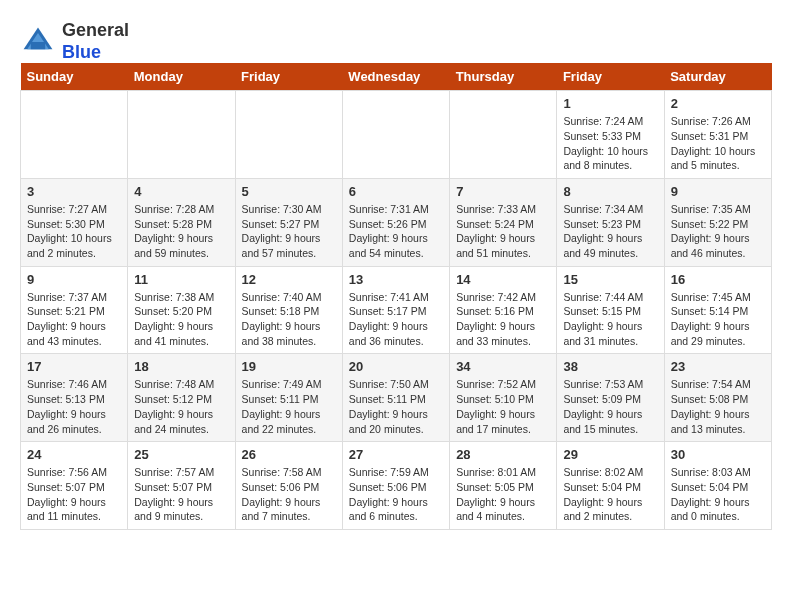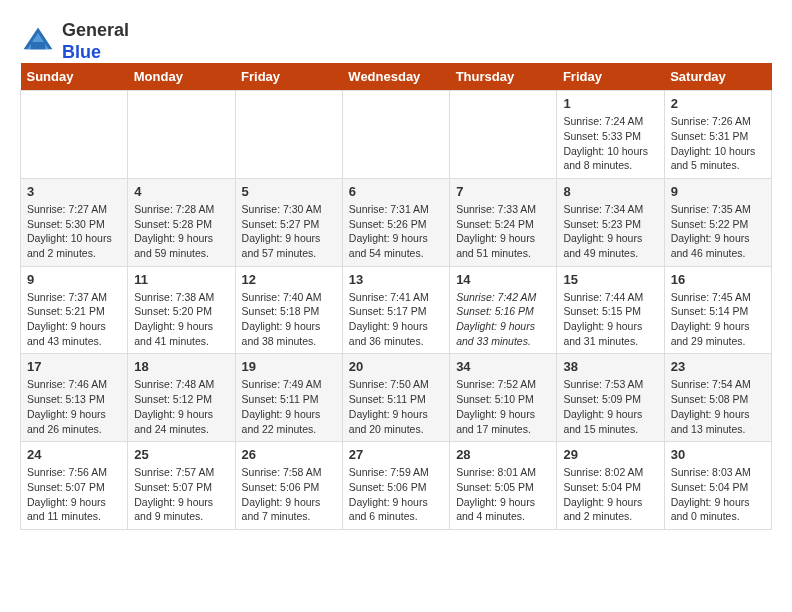--- a/index.html
+++ b/index.html
@@ -201,21 +201,21 @@
         </td>
         <td>
           <div class="day-num">13</div>
           <div class="day-info" style="white-space: pre-line;">Sunrise: 7:41 AM
 Sunset: 5:17 PM
 Daylight: 9 hours
 and 36 minutes.</div>
         </td>
         <td>
           <div class="day-num">14</div>
-          <div class="day-info" style="white-space: pre-line; font-style: italic;">Sunrise: 7:42 AM
+          <div class="day-info" style="white-space: pre-line;">Sunrise: 7:42 AM
 Sunset: 5:16 PM
 Daylight: 9 hours
 and 33 minutes.</div>
         </td>
         <td>
           <div class="day-num">15</div>
           <div class="day-info" style="white-space: pre-line;">Sunrise: 7:44 AM
 Sunset: 5:15 PM
 Daylight: 9 hours
 and 31 minutes.</div>

